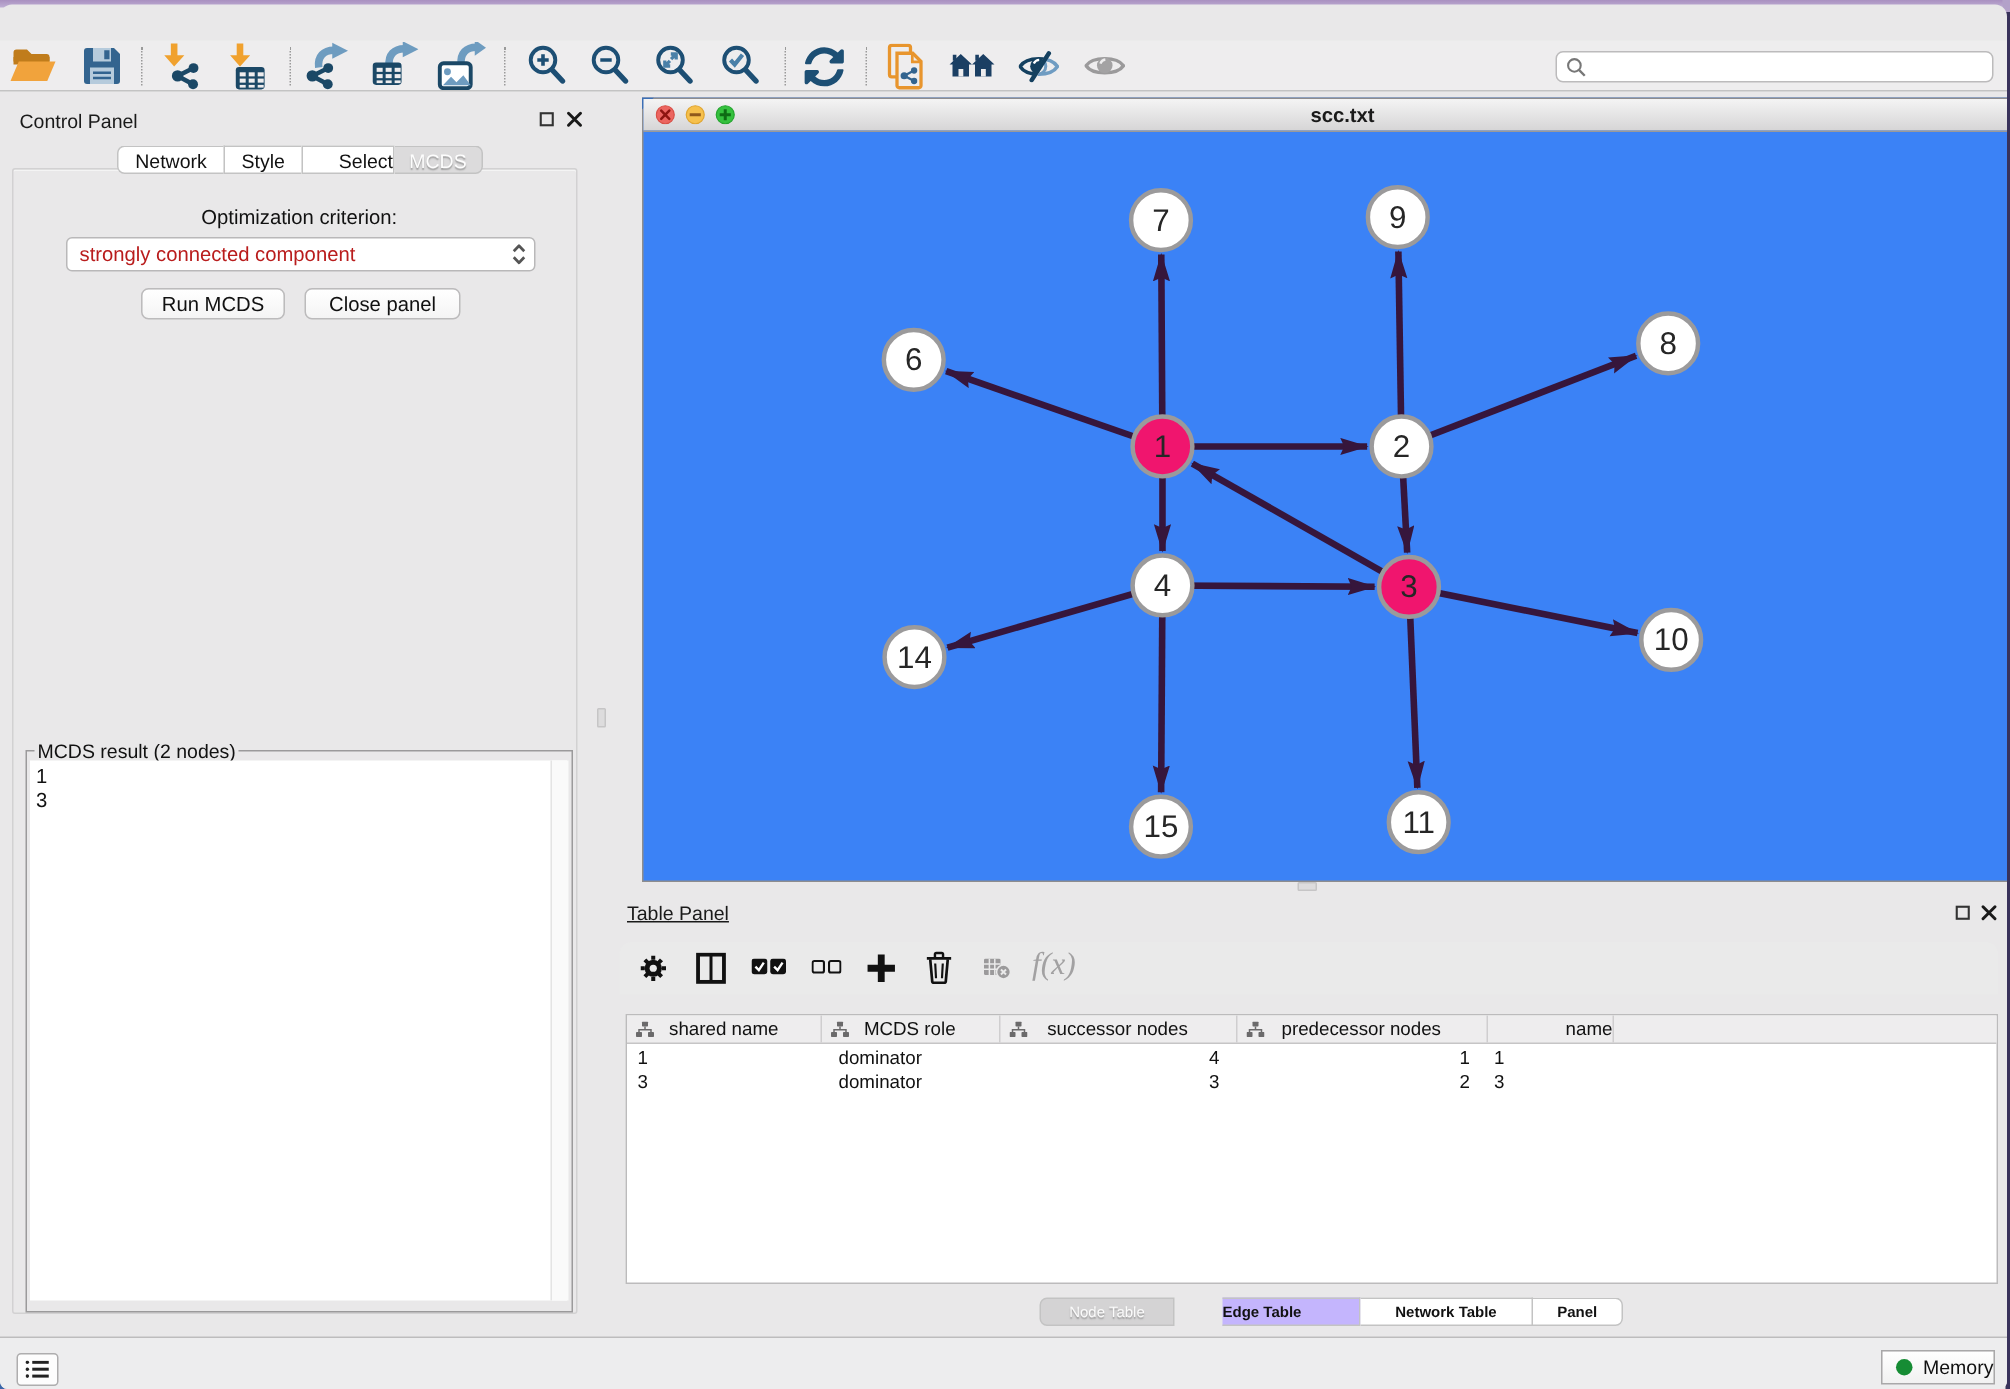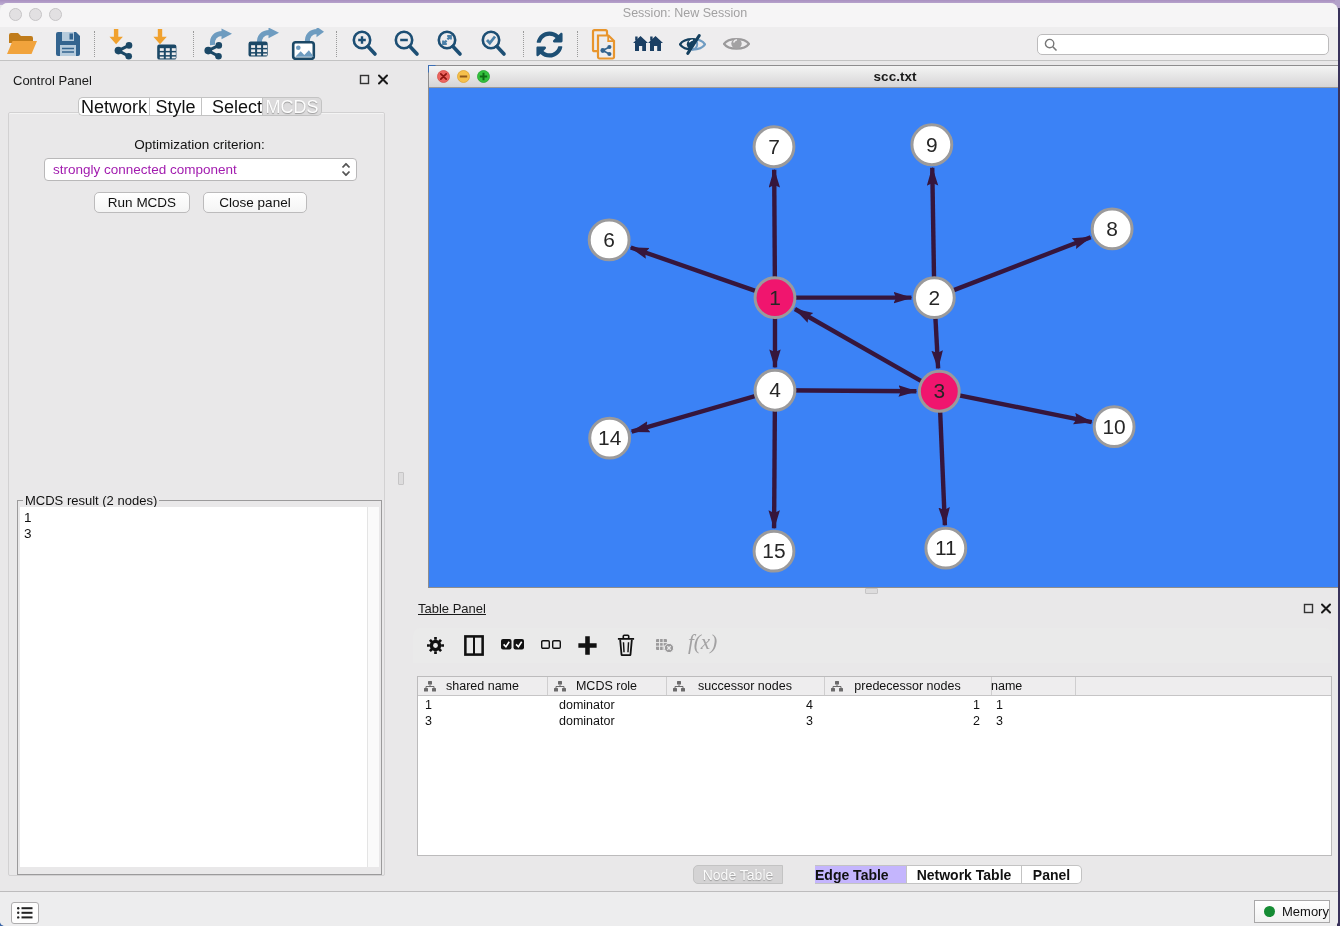--- a/index.html
+++ b/index.html
@@ -11,26 +11,20 @@
 </head>
 <body>
 
 <div class="abs" style="left:0;top:0;width:1340px;height:5px;background:linear-gradient(#a990c0,#bfaed4);"></div>
 <div class="abs" style="left:1337px;top:0;width:3px;height:926px;background:#39325b;"></div>
 <div class="abs" style="left:1335px;top:0;width:5px;height:8px;background:#b3a1c9;"></div>
 <div class="abs" style="left:0;top:914px;width:8px;height:12px;background:#3b66a8;"></div>
 
 <div class="abs" style="left:0;top:3px;width:1338px;height:923px;background:#e9e8e9;border-radius:8px 8px 5px 5px;overflow:hidden;">
 
-  <div class="abs" style="left:0;top:0;width:1338px;height:24px;background:#f6f5f6;border-bottom:1px solid #d9d9d9;">
-    <div class="abs" style="left:9px;top:5px;width:11px;height:11px;border-radius:50%;background:#e2e0e2;border:1px solid #c6c4c6;"></div>
-    <div class="abs" style="left:29px;top:5px;width:11px;height:11px;border-radius:50%;background:#e2e0e2;border:1px solid #c6c4c6;"></div>
-    <div class="abs" style="left:49px;top:5px;width:11px;height:11px;border-radius:50%;background:#e2e0e2;border:1px solid #c6c4c6;"></div>
-    <div class="abs" style="left:16px;top:3px;width:1338px;text-align:center;font-size:12.5px;color:#a2a1a2;">Session: New Session</div>
-  </div>
 
   <div class="abs" id="toolbar" style="left:0;top:24px;width:1338px;height:33px;background:#eeedee;border-bottom:1px solid #c3c3c3;">
 
     <div class="abs" style="left:94px;top:4px;height:26px;border-left:1px dotted #9a9a9a;"></div>
     <div class="abs" style="left:193px;top:4px;height:26px;border-left:1px dotted #9a9a9a;"></div>
     <div class="abs" style="left:336px;top:4px;height:26px;border-left:1px dotted #9a9a9a;"></div>
     <div class="abs" style="left:523px;top:4px;height:26px;border-left:1px dotted #9a9a9a;"></div>
     <div class="abs" style="left:577px;top:4px;height:26px;border-left:1px dotted #9a9a9a;"></div>
 
     <svg class="abs" style="left:6px;top:1px;" width="32" height="32" viewBox="0 0 32 32">
@@ -208,31 +202,31 @@
 
     <svg class="abs" style="left:359px;top:12px;" width="12" height="11" viewBox="0 0 12 11">
         <rect x="1.5" y="1.5" width="8" height="8" fill="none" stroke="#333" stroke-width="1.4"></rect>
       </svg>
     <svg class="abs" style="left:377px;top:12px;" width="12" height="11" viewBox="0 0 12 11">
         <path d="M2 1.5 L10 9.5 M10 1.5 L2 9.5" stroke="#1a1a1a" stroke-width="2" stroke-linecap="round"></path>
       </svg>
 
     <div class="abs" style="left:8px;top:50px;width:375px;height:762px;border:1px solid #d2d1d2;border-radius:2px;background:#e9e8e9;box-shadow:inset 0 1px 0 #f4f4f4;"></div>
 
-    <div class="abs" style="left:78px;top:35px;height:19px;display:flex;font-size:18px;">
+    <div class="abs" style="left:78px;top:35px;height:19px;display:flex;font-size:13px;">
       <div style="width:70px;background:#fff;border:1px solid #c3c3c3;border-right:none;border-radius:5px 0 0 5px;text-align:center;line-height:19px;color:#111;">Network</div>
       <div style="width:51px;background:#fff;border:1px solid #c3c3c3;border-right:none;text-align:center;line-height:19px;color:#111;">Style</div>
       <div style="width:60px;background:#fff;border:1px solid #c3c3c3;text-align:right;line-height:19px;color:#111;">Select</div>
       <div style="width:58px;background:#dcdbdc;border:1px solid #c3c3c3;border-left:none;border-radius:0 5px 5px 0;text-align:center;line-height:19px;color:#fdfdfd;text-shadow:0 1px 1px #9a9a9a;">MCDS</div>
     </div>
 
     <div class="abs" style="left:8px;top:75px;width:383px;text-align:center;font-size:13.5px;color:#111;">Optimization criterion:</div>
 
     <div class="abs" style="left:44px;top:96px;width:311px;height:21px;background:#fff;border:1px solid #b9b8b9;border-radius:4px;">
-      <div class="abs" style="left:8px;top:3px;font-size:13.5px;color:#a21caf;">strongly connected component</div>
+      <div class="abs" style="left:8px;top:3px;font-size:13.5px;color:#b91c1c;">strongly connected component</div>
       <svg class="abs" style="left:295px;top:3px;" width="12" height="15" viewBox="0 0 12 15">
         <path d="M2.5 5.5 L6 1.8 L9.5 5.5" fill="none" stroke="#555" stroke-width="1.8" stroke-linejoin="round"></path>
         <path d="M2.5 9.5 L6 13.2 L9.5 9.5" fill="none" stroke="#555" stroke-width="1.8" stroke-linejoin="round"></path>
       </svg>
     </div>
 
     <div class="abs" style="left:94px;top:130px;width:94px;height:19px;background:linear-gradient(#ffffff,#f4f4f4);border:1px solid #bcbbbc;border-radius:5px;text-align:center;line-height:19px;font-size:13.5px;color:#111;">Run MCDS</div>
     <div class="abs" style="left:203px;top:130px;width:102px;height:19px;background:linear-gradient(#ffffff,#f4f4f4);border:1px solid #bcbbbc;border-radius:5px;text-align:center;line-height:19px;font-size:13.5px;color:#111;">Close panel</div>
 
     <div class="abs" style="left:17px;top:438px;width:363px;height:373px;border:1px solid #9b9a9b;"></div>
@@ -420,37 +414,37 @@
         <div class="abs" style="left:248px;top:2px;width:158px;text-align:center;">successor nodes</div>
         <svg class="abs" style="left:413px;top:4px;" width="12" height="11" viewBox="0 0 12 11">
             <g fill="#6b6a6b">
               <rect x="4" y="0" width="4" height="3.4" rx="0.5"></rect>
               <rect x="0" y="7" width="4" height="3.4" rx="0.5"></rect>
               <rect x="8" y="7" width="4" height="3.4" rx="0.5"></rect>
               <path fill="none" stroke="#6b6a6b" d="M6 3.4 V5.5 M2 7 V5.5 H10 V7"></path>
             </g>
           </svg>
         <div class="abs" style="left:406px;top:2px;width:167px;text-align:center;">predecessor nodes</div>
-        <div class="abs" style="left:573px;top:2px;width:84px;text-align:left;">name</div>
+        <div class="abs" style="left:573px;top:2px;width:84px;text-align:right;">name</div>
       </div>
       <div id="tbody" class="abs" style="left:0;top:18px;width:913px;font-size:12.5px;color:#111;">
         <div class="abs" style="left:7px;top:3px;">1</div>
         <div class="abs" style="left:141px;top:3px;">dominator</div>
         <div class="abs" style="left:248px;top:3px;width:147px;text-align:right;">4</div>
         <div class="abs" style="left:406px;top:3px;width:156px;text-align:right;">1</div>
         <div class="abs" style="left:578px;top:3px;">1</div>
         <div class="abs" style="left:7px;top:19px;">3</div>
         <div class="abs" style="left:141px;top:19px;">dominator</div>
         <div class="abs" style="left:248px;top:19px;width:147px;text-align:right;">3</div>
         <div class="abs" style="left:406px;top:19px;width:156px;text-align:right;">2</div>
         <div class="abs" style="left:578px;top:19px;">3</div>
       </div>
     </div>
 
-    <div class="abs" style="left:293px;top:270px;height:19px;display:flex;font-size:14px;font-weight:bold;">
+    <div class="abs" style="left:293px;top:270px;height:19px;display:flex;font-size:10px;font-weight:bold;">
       <div style="width:88px;background:#d4d3d4;border:1px solid #c3c3c3;border-radius:5px 0 0 5px;text-align:center;line-height:19px;color:#fbfbfb;text-shadow:0 1px 1px #999;font-weight:normal;">Node Table</div>
       <div style="width:91px;background:#c4b5fd;border:1px solid #c3c3c3;border-left:none;text-align:left;line-height:19px;color:#111;margin-left:32px;">Edge Table</div>
       <div style="width:114px;background:#fff;border:1px solid #c3c3c3;border-left:none;text-align:center;line-height:19px;color:#111;">Network Table</div>
       <div style="width:59px;background:#fff;border:1px solid #c3c3c3;border-left:none;border-radius:0 5px 5px 0;text-align:center;line-height:19px;color:#111;">Panel</div>
     </div>
   </div>
 
   <div class="abs" style="left:0;top:888px;width:1338px;height:35px;background:#ededee;border-top:1px solid #bdbcbd;">
     <div class="abs" style="left:11px;top:10px;width:26px;height:20px;background:#fdfdfd;border:1px solid #aeadae;border-radius:3px;">
       <svg class="abs" style="left:5px;top:4px;" width="16" height="12" viewBox="0 0 16 12">

